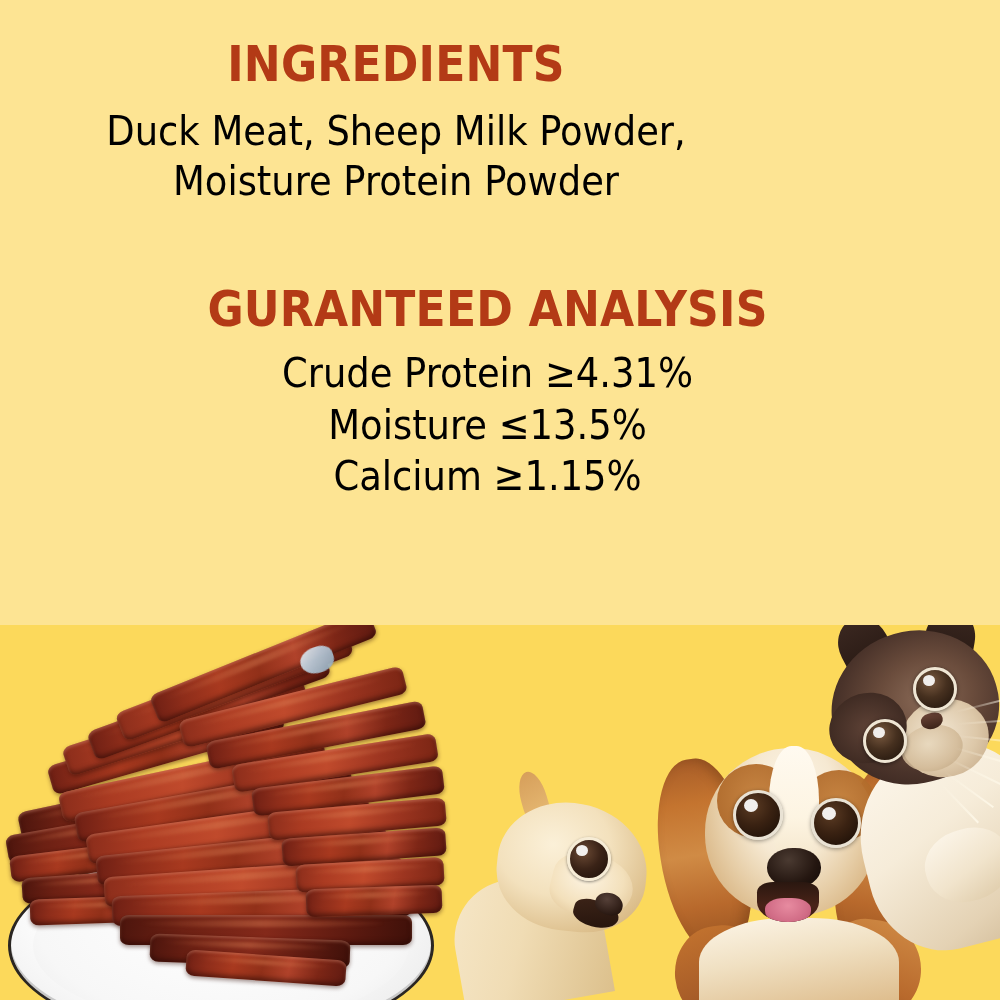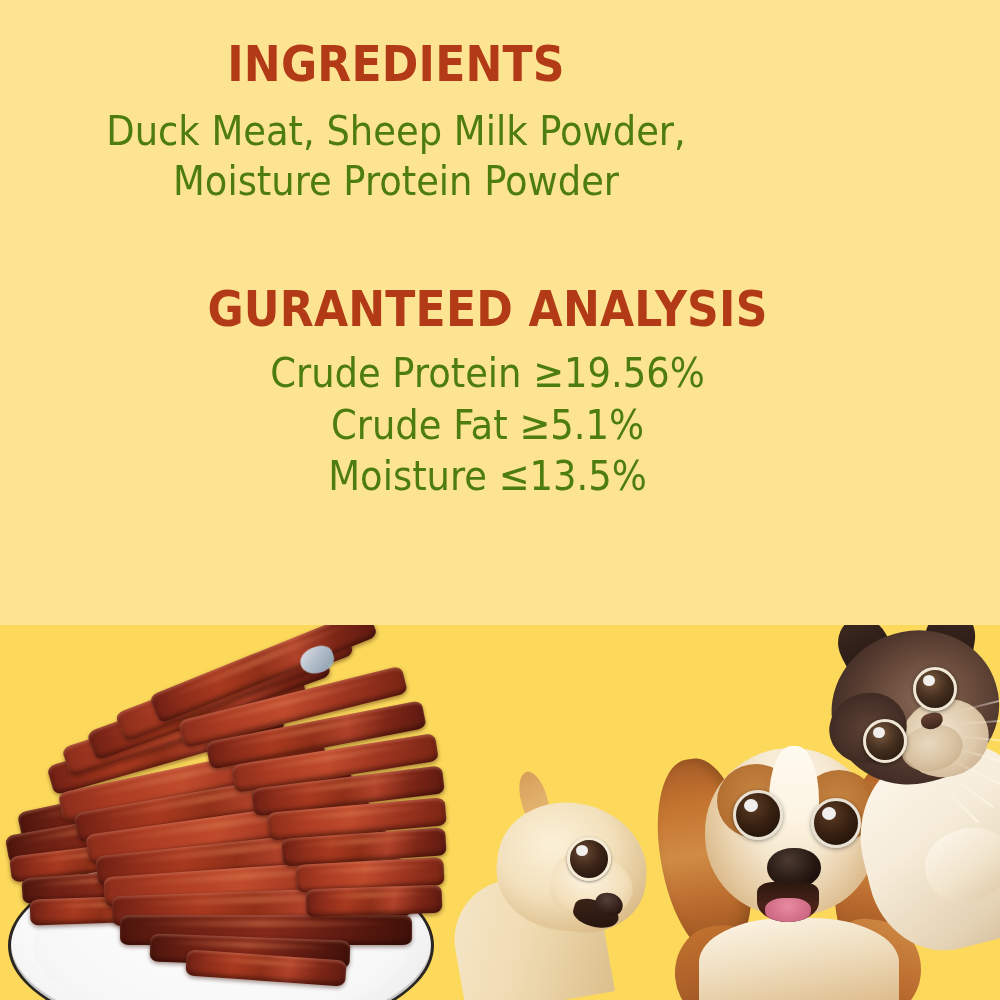--- a/index.html
+++ b/index.html
@@ -30,21 +30,21 @@
     color: #B33A16;
     font-weight: 700;
     font-size: 49px;
     line-height: 1.0;
     letter-spacing: 0.2px;
     font-stretch: condensed;
     white-space: nowrap;
   }
 
   .body-line {
-    color: #4d7c0f;
+    color: #000000;
     font-weight: 400;
     font-size: 41px;
     line-height: 1.22;
     white-space: nowrap;
   }
 
   #ingredients-block { position: absolute; left: 0; top: 40px; width: 792px; }
   #ingredients-heading { margin: 0; }
   #ingredients-lines { margin-top: 17px; }
 
@@ -384,23 +384,23 @@
       <div class="section-heading" id="ingredients-heading">INGREDIENTS</div>
       <div id="ingredients-lines">
         <div class="body-line">Duck Meat, Sheep Milk Powder,</div>
         <div class="body-line">Moisture Protein Powder</div>
       </div>
     </div>
 
     <div id="analysis-block">
       <div class="section-heading" id="analysis-heading">GURANTEED ANALYSIS</div>
       <div id="analysis-lines">
-        <div class="body-line">Crude Protein ≥19.56%</div>
-        <div class="body-line">Crude Fat ≥5.1%</div>
+        <div class="body-line">Crude Protein ≥4.31%</div>
         <div class="body-line">Moisture ≤13.5%</div>
+        <div class="body-line">Calcium ≥1.15%</div>
       </div>
     </div>
 
   </div>
 
   <div id="photo-panel">
 
     <div id="plate">
       <div id="plate-inner"></div>
     </div>

